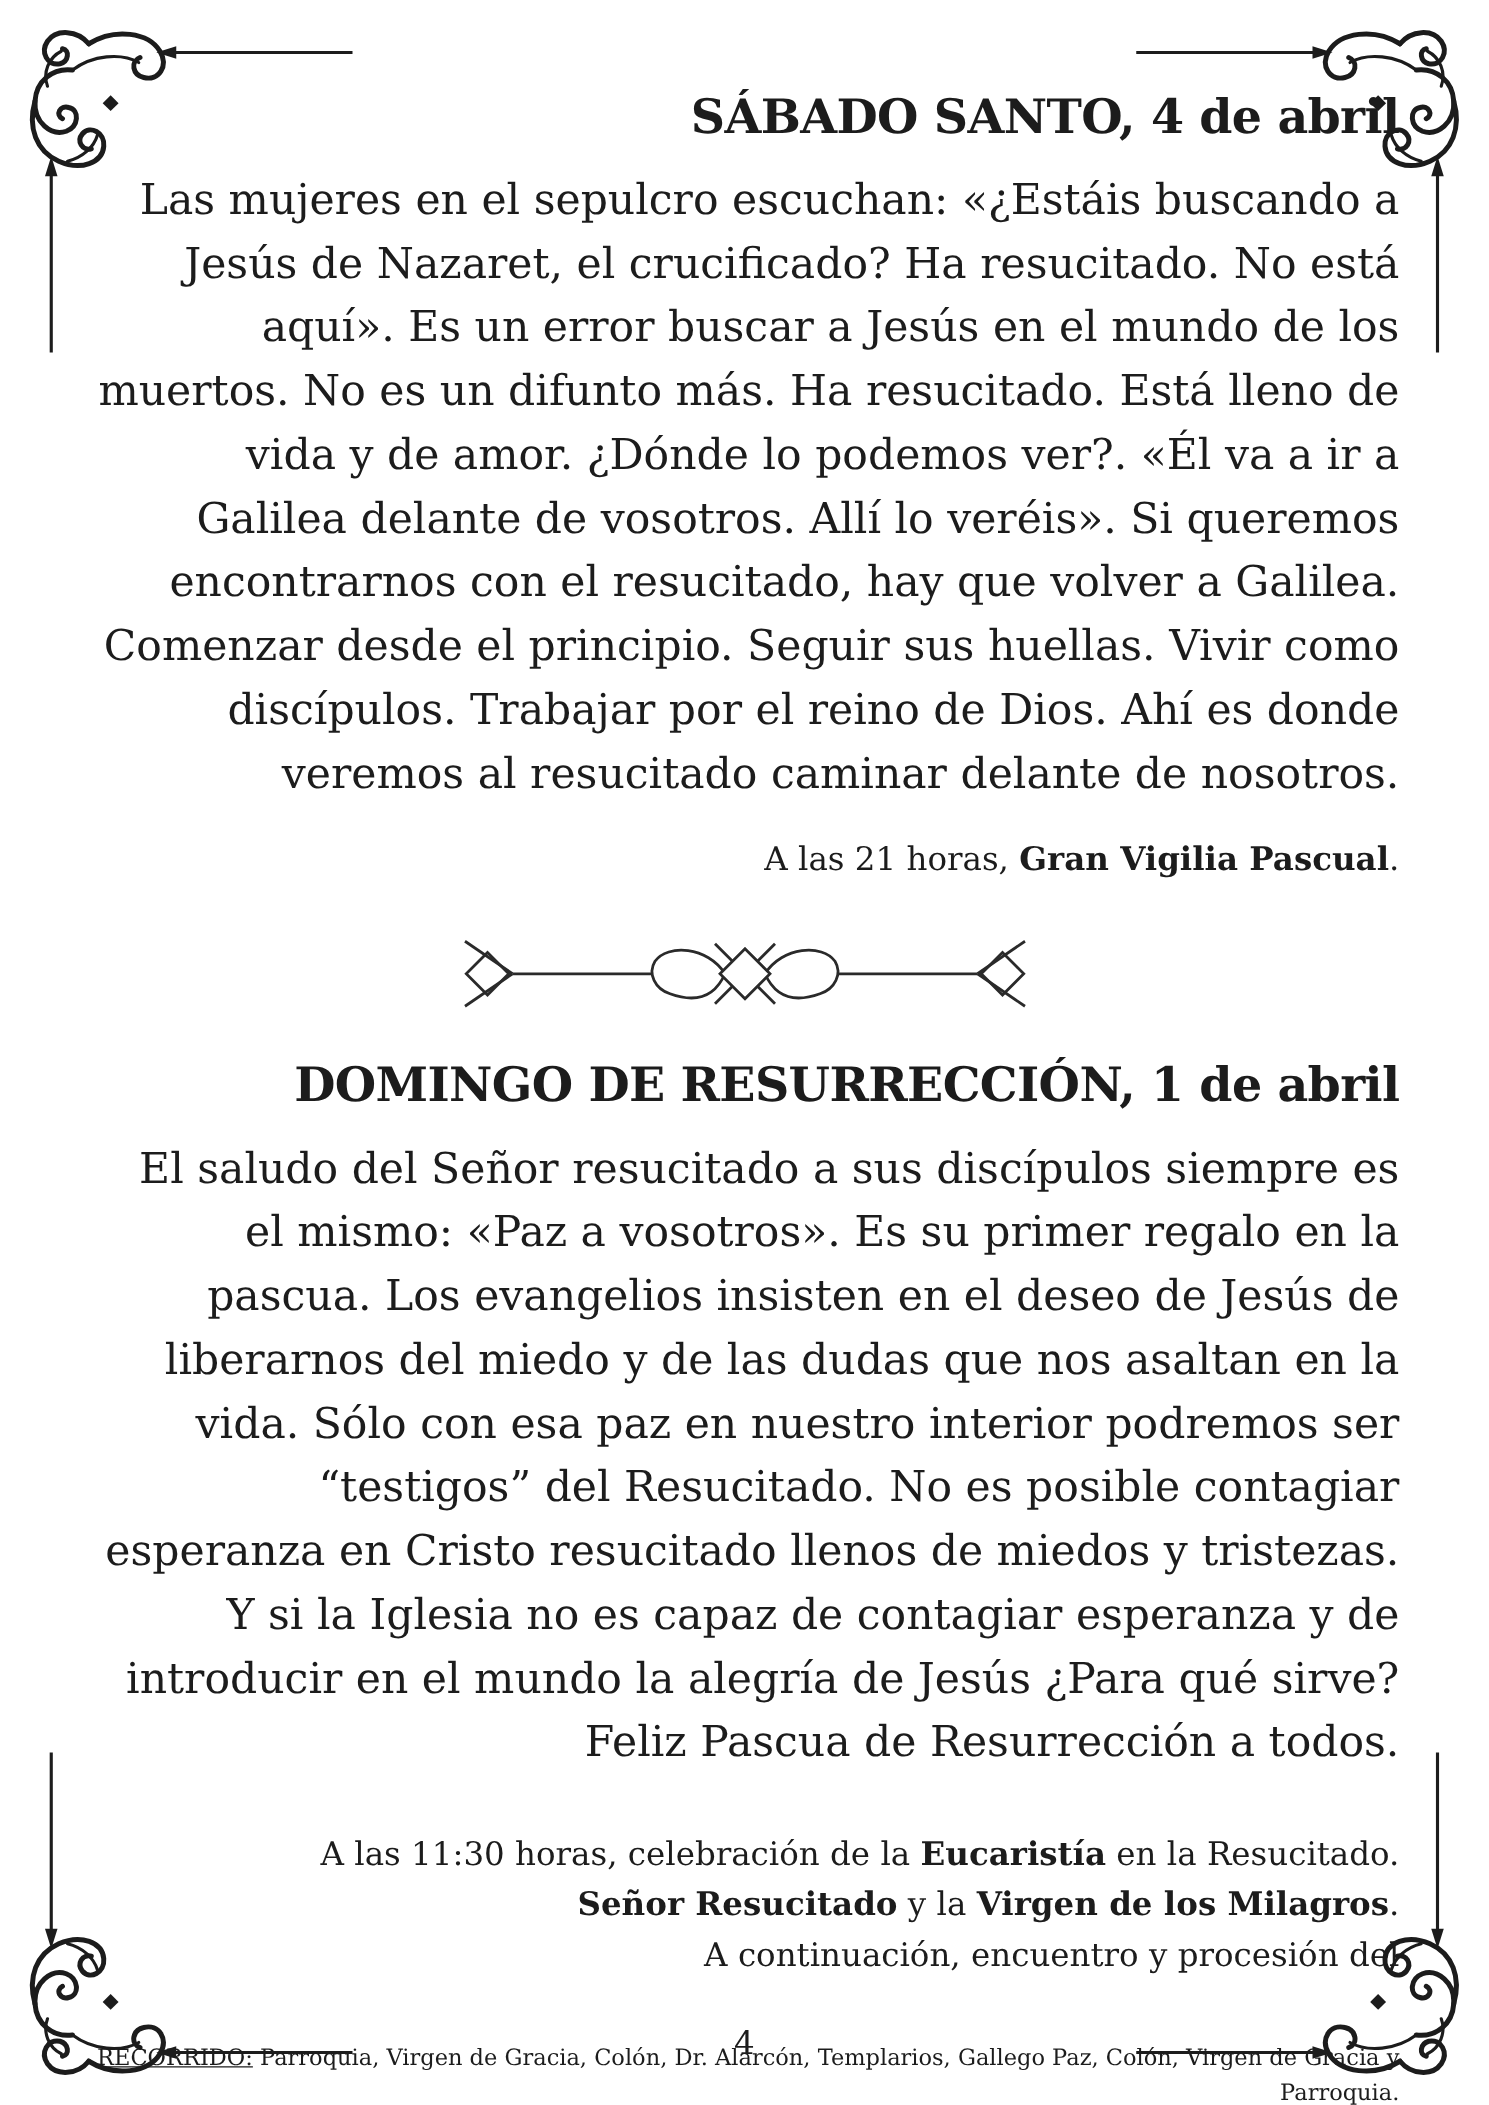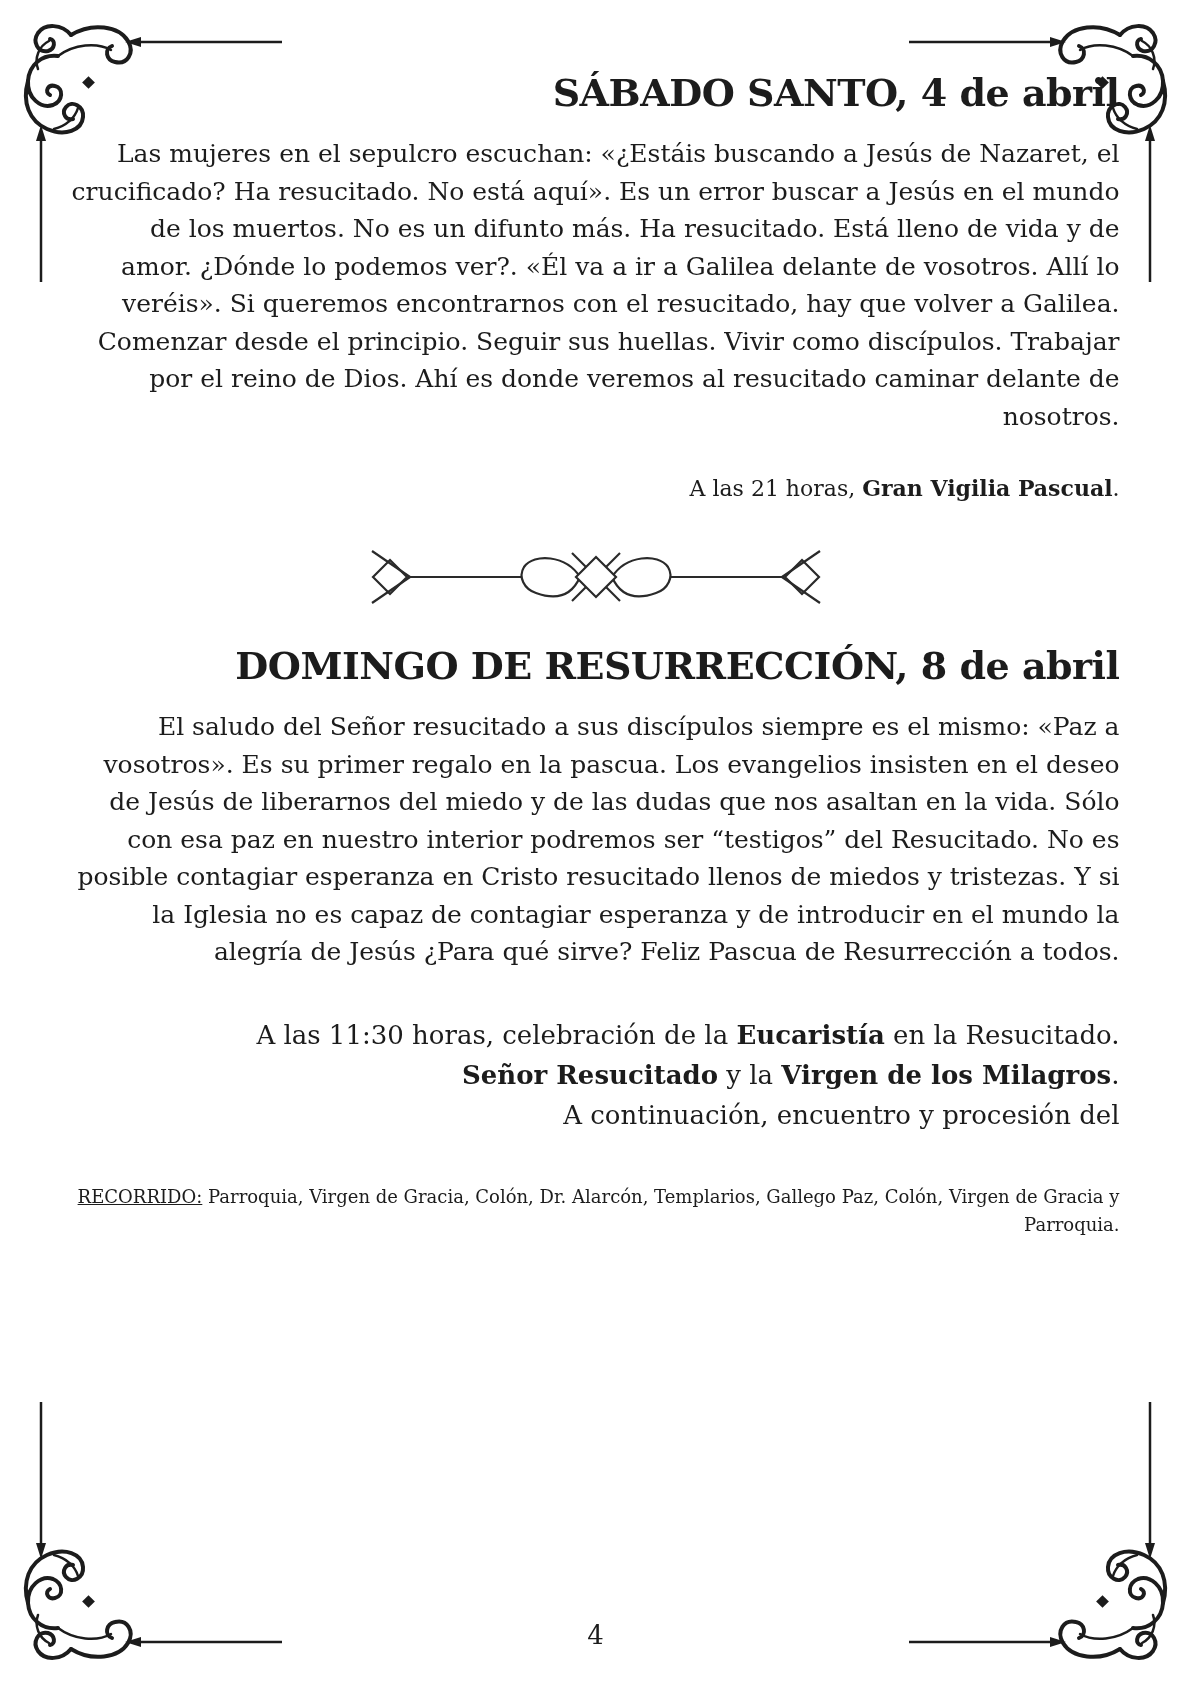--- a/index.html
+++ b/index.html
@@ -17,32 +17,32 @@
     padding-top:70px;
     text-align:right;
   }
   .heading {
     font-size:38px;
     font-weight:bold;
     letter-spacing:-0.5px;
     margin:0 0 20px 0;
   }
   .body-text {
-    font-size:25px;
+    font-size:34px;
     line-height:1.5;
     margin:0;
   }
   .acclamation {
     font-size:25px;
     line-height:1.5;
     margin:0;
   }
   .schedule-line {
-    font-size:22px;
-    margin-top:40px;
+    font-size:26px;
+    margin-top:28px;
   }
   .mass-block {
     font-size:26px;
     line-height:1.55;
     margin-top:44px;
   }
   .route-block {
     font-size:18px;
     line-height:1.55;
     margin-top:48px;
@@ -164,21 +164,21 @@
         <path d="M230,12 L250,32 L230,52 L210,32 Z" fill="#ffffff"></path>
         <line x1="304" y1="32" x2="416" y2="32"></line>
         <path d="M454,6 L416,32"></path>
         <path d="M454,58 L416,32"></path>
         <path d="M436,15 L453,32 L436,49 L419,32 Z"></path>
       </g>
     </svg>
   </div>
 
   <section>
-    <h1 class="heading">DOMINGO DE RESURRECCIÓN, 8 de abril</h1>
+    <h1 class="heading">DOMINGO DE RESURRECCIÓN, 1 de abril</h1>
     <p class="body-text">El saludo del Señor resucitado a sus discípulos siempre es el mismo: «Paz a vosotros». Es su primer regalo en la pascua. Los evangelios insisten en el deseo de Jesús de liberarnos del miedo y de las dudas que nos asaltan en la vida. Sólo con esa paz en nuestro interior podremos ser “testigos” del Resucitado. No es posible contagiar esperanza en Cristo resucitado llenos de miedos y tristezas. Y si la Iglesia no es capaz de contagiar esperanza y de introducir en el mundo la alegría de Jesús ¿Para qué sirve? Feliz Pascua de Resurrección a todos.</p>
 
     <div class="mass-block">
       <div>
         <span>A las 11:30 horas, celebración de la </span><span class="b">Eucaristía</span><span> en la Resucitado.</span>
       </div>
       <div>
         <span class="b">Señor Resucitado</span><span> y la </span><span class="b">Virgen de los Milagros</span><span>.</span>
       </div>
       <div>A continuación, encuentro y procesión del</div>

